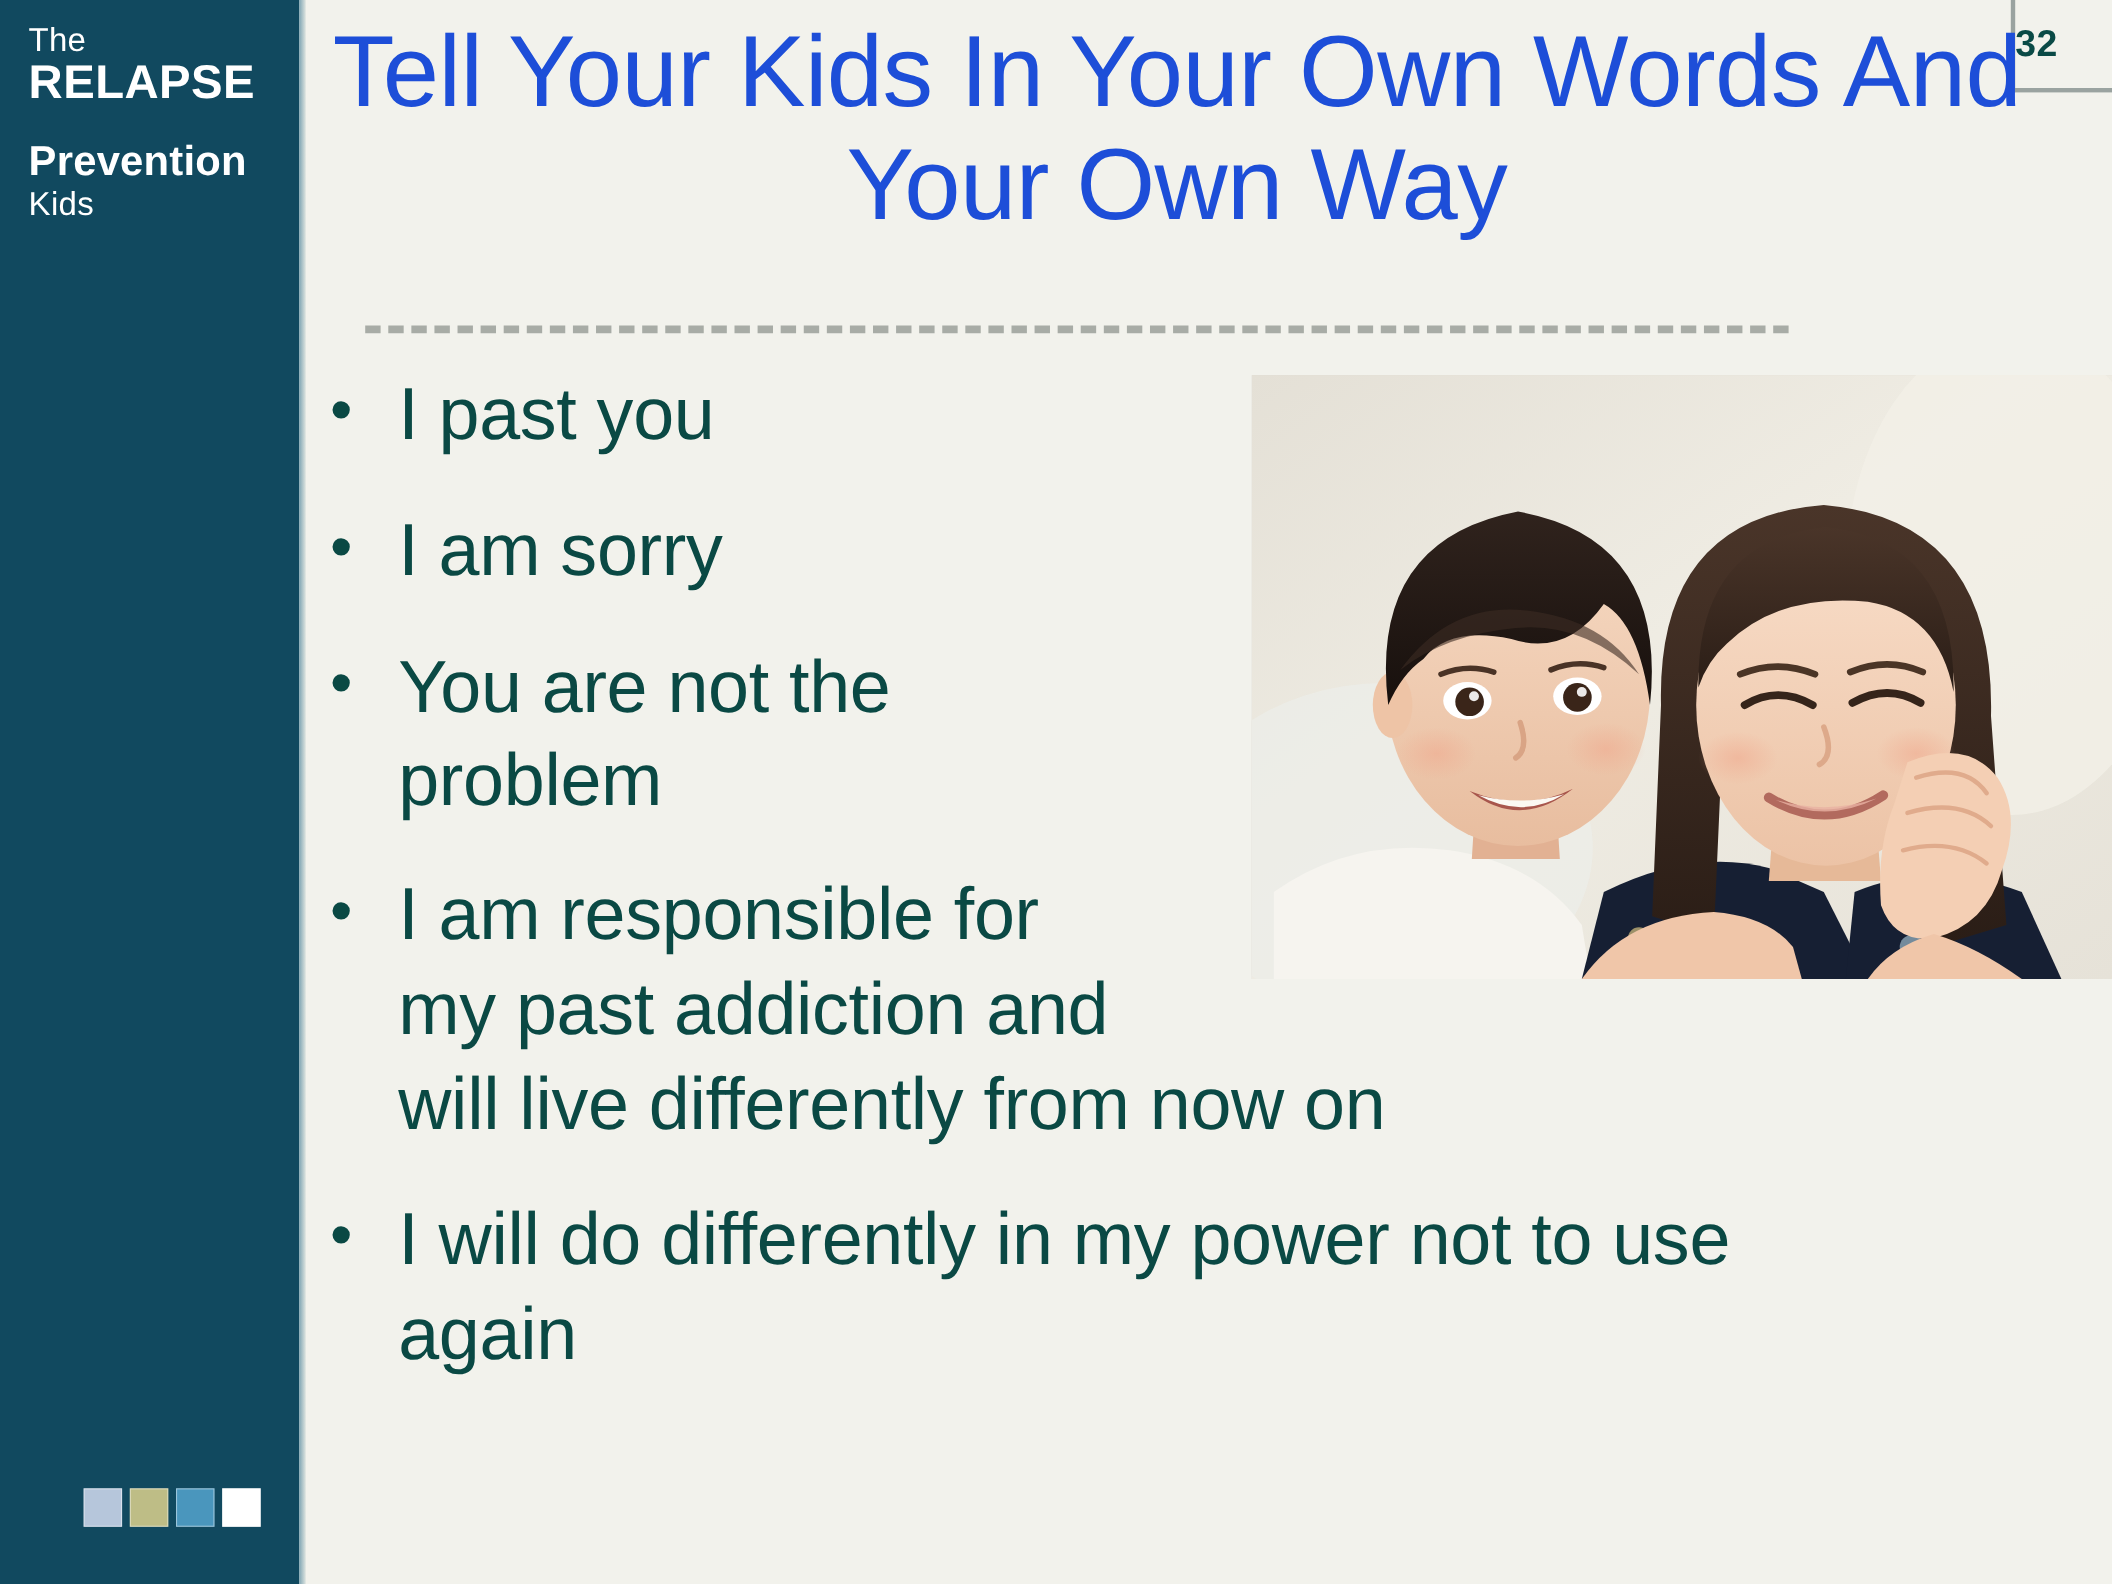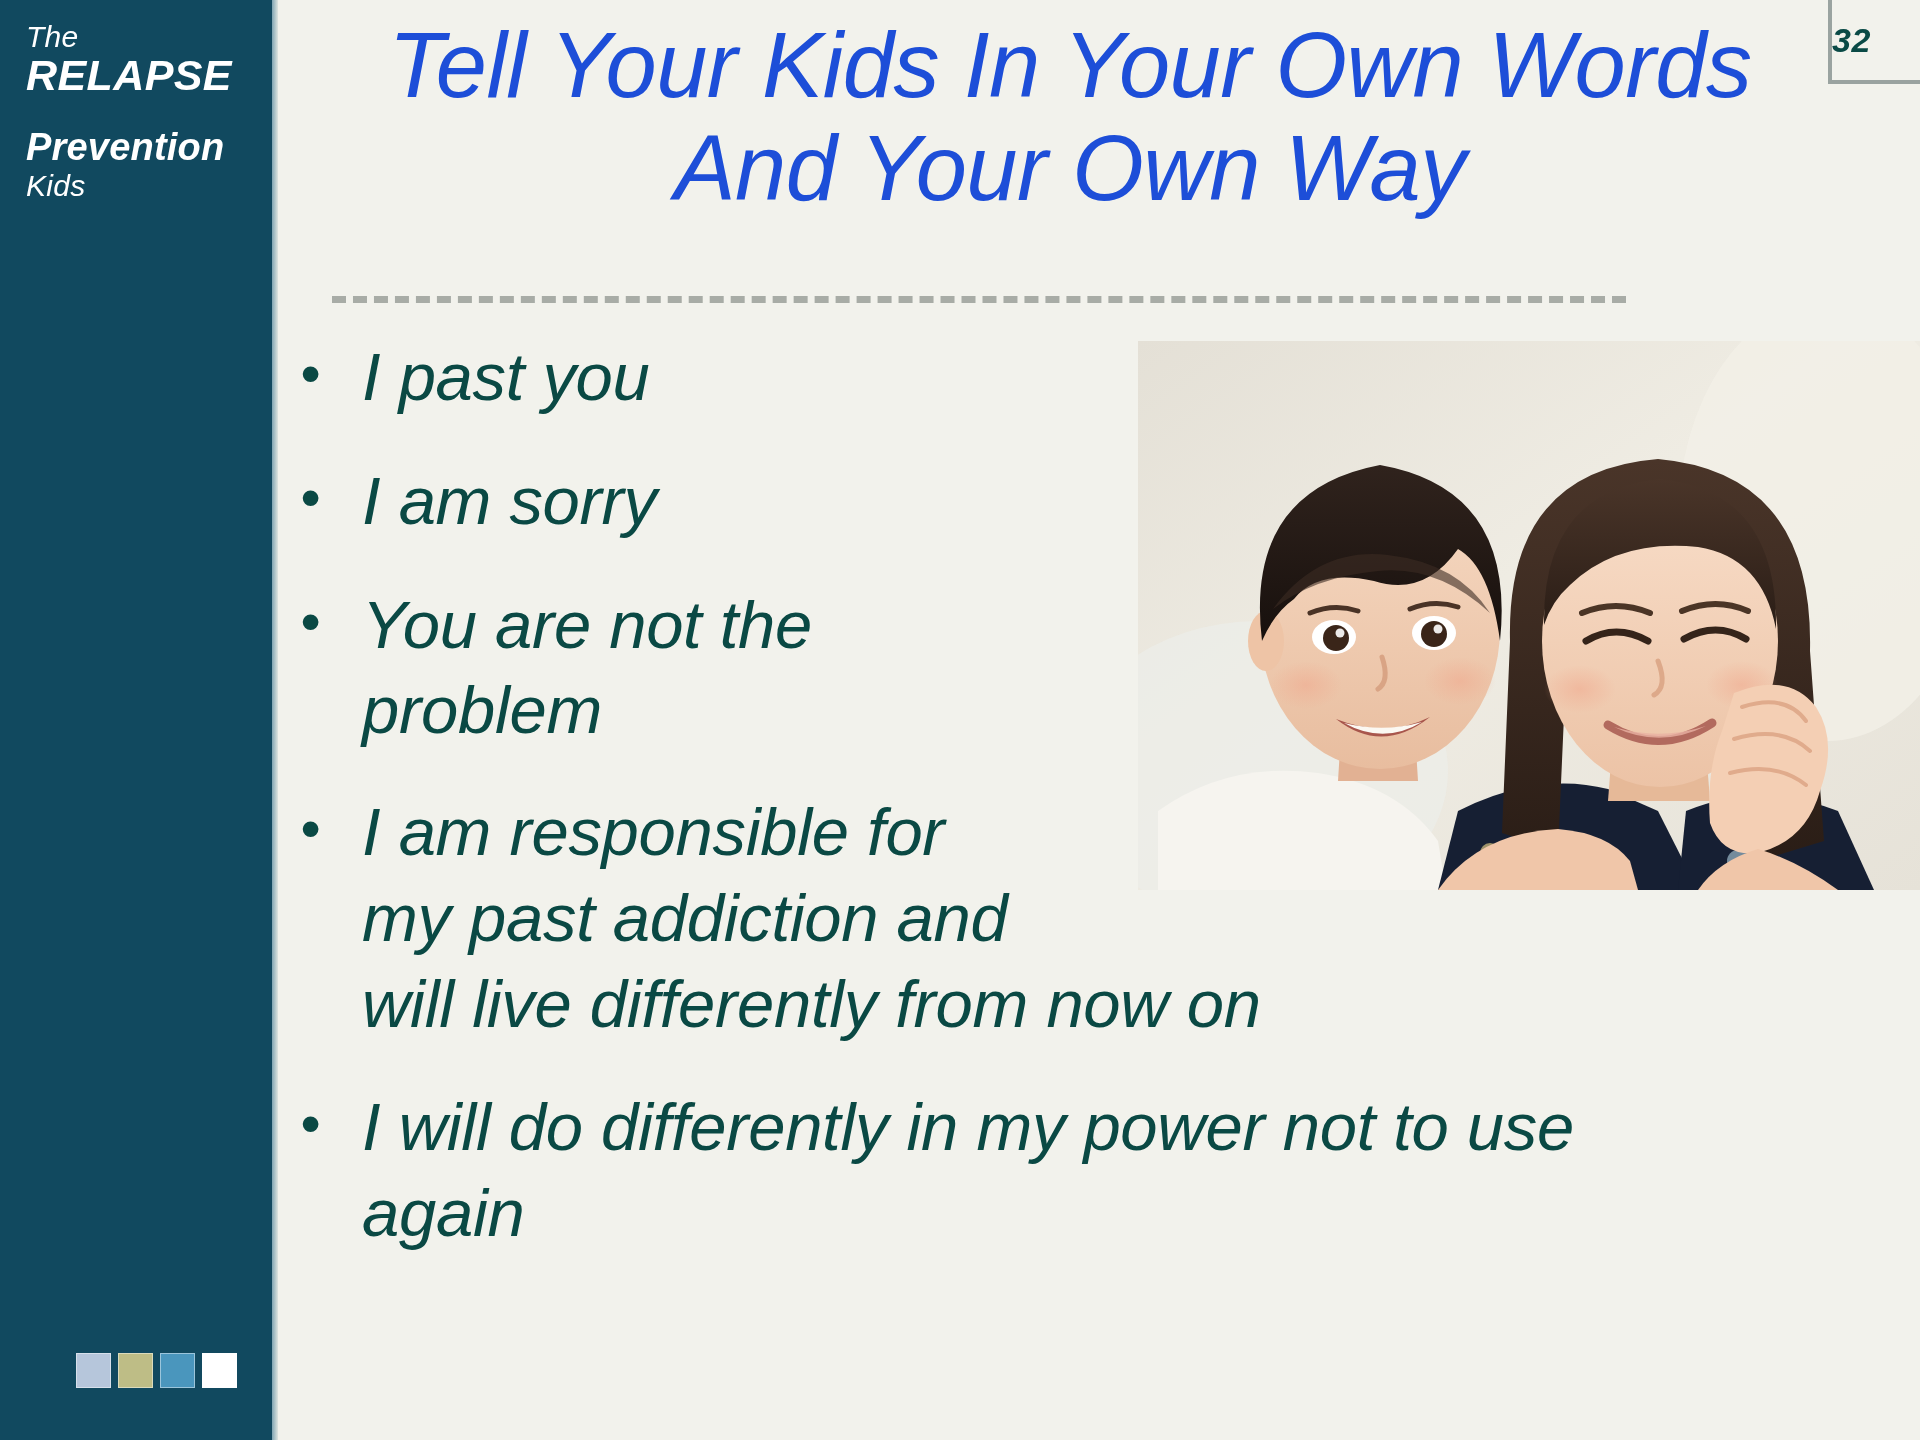--- a/index.html
+++ b/index.html
@@ -7,21 +7,20 @@
     padding: 0;
     background: #ffffff;
   }
   .slide {
     position: relative;
     width: 1920px;
     height: 1440px;
     background: #f2f2ec;
     overflow: hidden;
     font-family: "Liberation Sans", sans-serif;
-    font-style: italic;
   }
 
   
   .sidebar {
     position: absolute;
     left: 0;
     top: 0;
     width: 272px;
     height: 1440px;
     background: #11495f;

